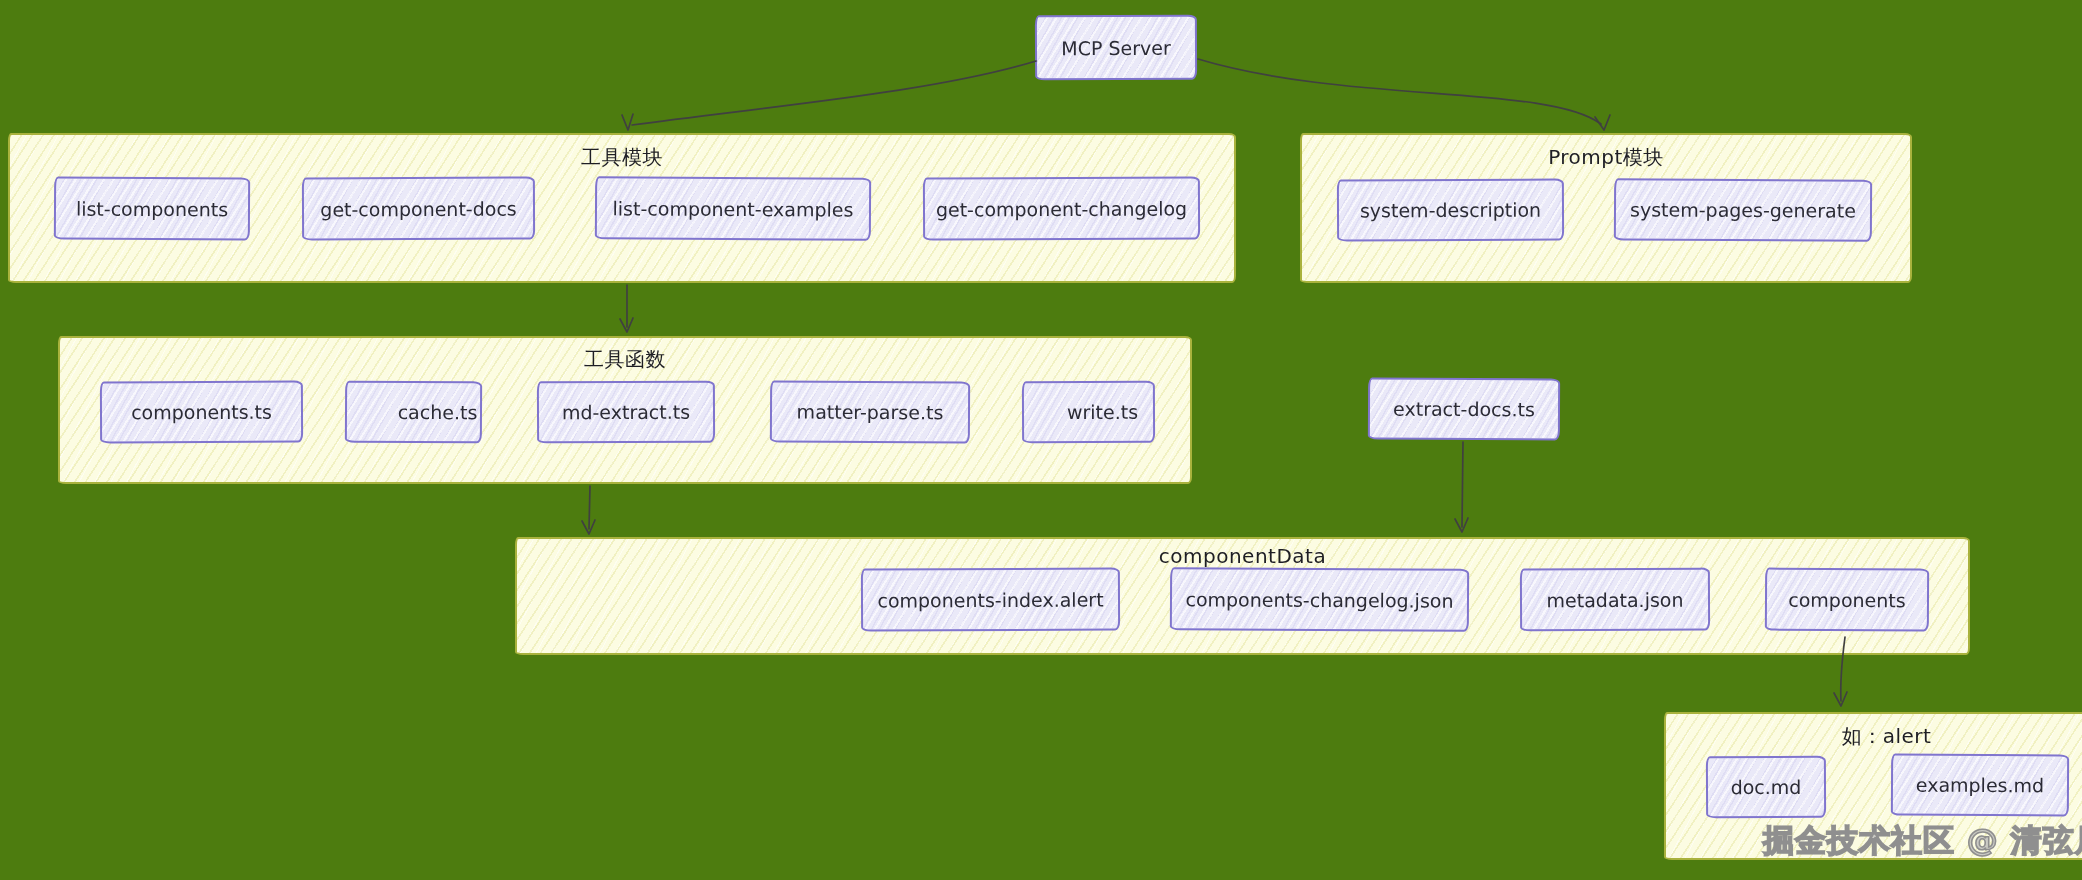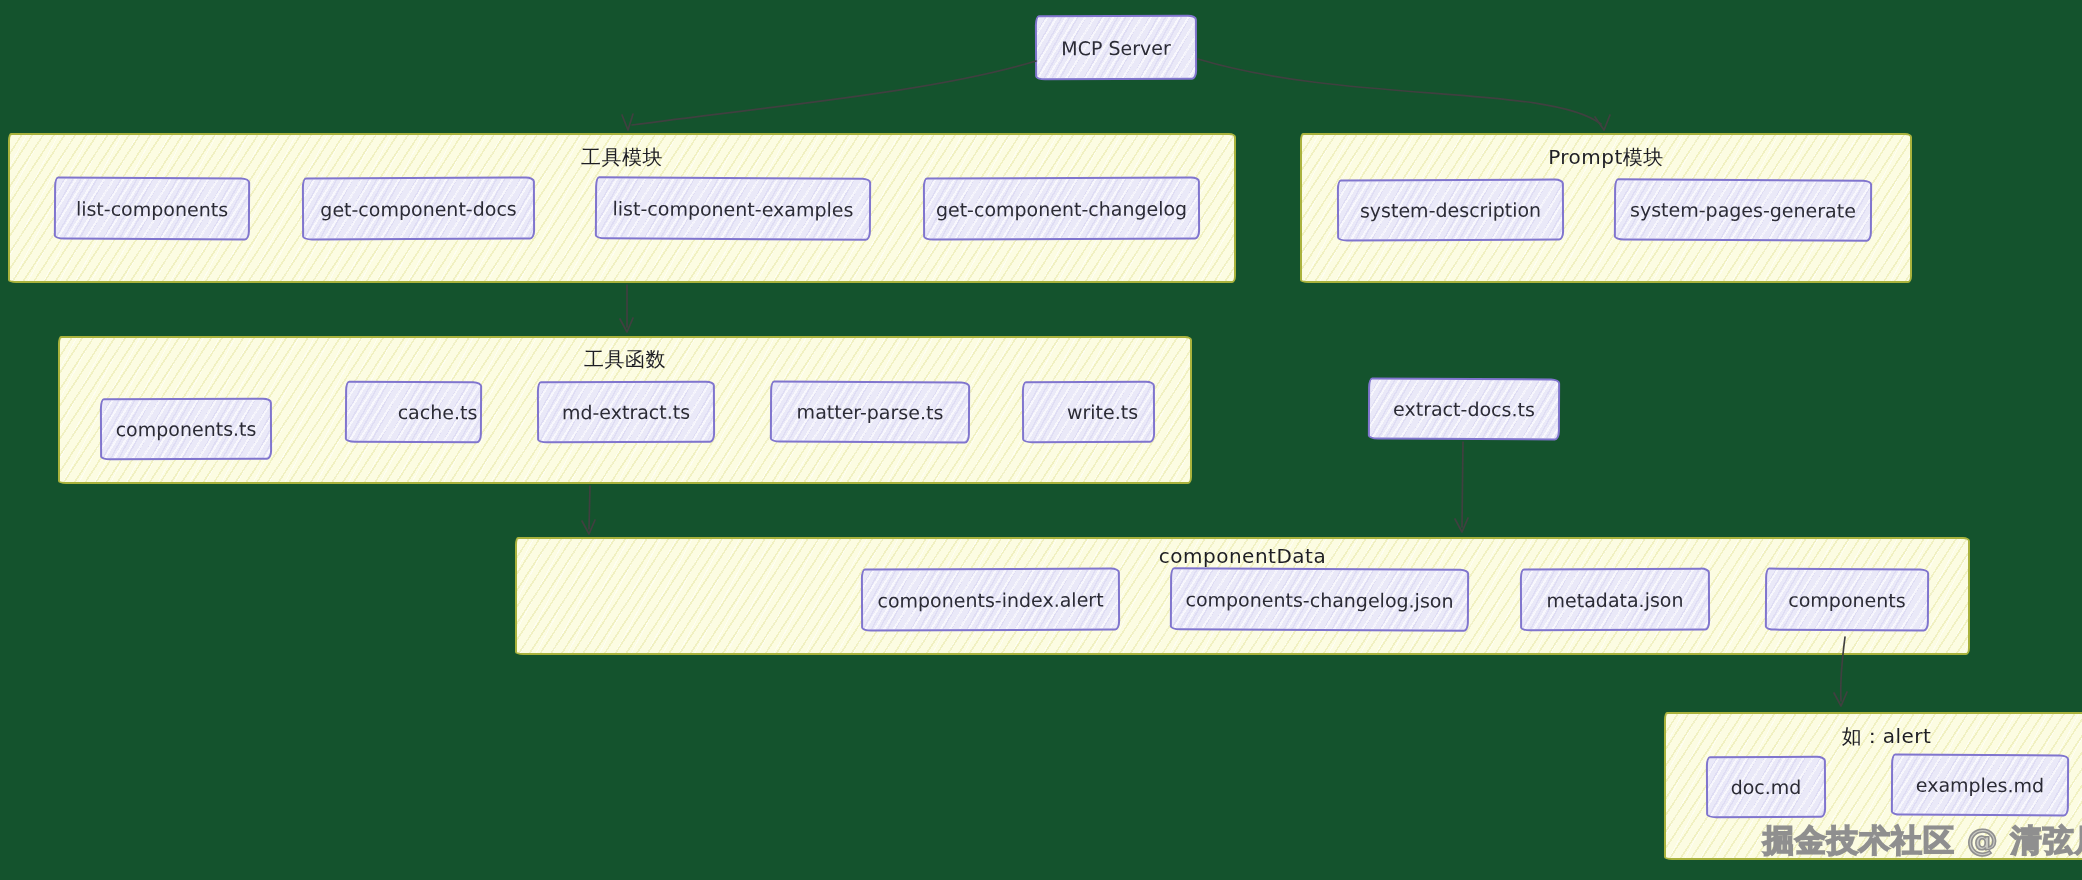--- a/index.html
+++ b/index.html
@@ -2,21 +2,21 @@
 <html style="--group-fill: #fcfce2; --group-border: #a9b23d; --node-fill: #eae9f8; --node-border: #8075ce; --arrow: #404040; --text: #2b2b35; --watermark: #8f8f8f;"><head>
 <meta charset="utf-8">
 <style>
   :root{
     --group-fill:#fcfce2; --group-border:#a9b23d;
     --node-fill:#eae9f8;  --node-border:#8075ce;
     --arrow:#404040; --text:#2b2b35; --watermark:#8f8f8f;
   }
   html,body{margin:0;padding:0;background:#ffffff;}
   .canvas{
-    position:relative; width:2082px; height:880px; background:#14532d;
+    position:relative; width:2082px; height:880px; background:#4d7c0f;
     font-family:"DejaVu Sans","Liberation Sans",sans-serif; color:var(--text);
     overflow:hidden;
   }
   .group{
     position:absolute; box-sizing:border-box;
     background-color:var(--group-fill);
     background-image:
       repeating-linear-gradient(123deg, rgba(222,222,140,.38) 0 1.6px, transparent 1.6px 9px),
       repeating-linear-gradient(118deg, rgba(255,255,255,.5) 0 1px, transparent 1px 14px);
     border:2.2px solid var(--group-border);
@@ -78,21 +78,21 @@
     <div class="node r1" style="left:35px;top:44px;width:227px;height:62px;">
       <span>system-description</span>
     </div>
     <div class="node r2" style="left:312px;top:44px;width:258px;height:62px;">
       <span>system-pages-generate</span>
     </div>
   </div>
 
   <div class="group" style="left:58px;top:336px;width:1134px;height:148px;">
     <div class="group-label" style="top:8px;">工具函数</div>
-    <div class="node r1" style="left:40px;top:60px;width:172px;height:62px;">
+    <div class="node r1" style="left:40px;top:43px;width:203px;height:62px;">
       <span>components.ts</span>
     </div>
     <div class="node r2" style="left:285px;top:43px;width:137px;height:62px;padding-left:48px;">
       <span>cache.ts</span>
     </div>
     <div class="node r1" style="left:477px;top:43px;width:178px;height:62px;">
       <span>md-extract.ts</span>
     </div>
     <div class="node r2" style="left:710px;top:43px;width:200px;height:62px;">
       <span>matter-parse.ts</span>

